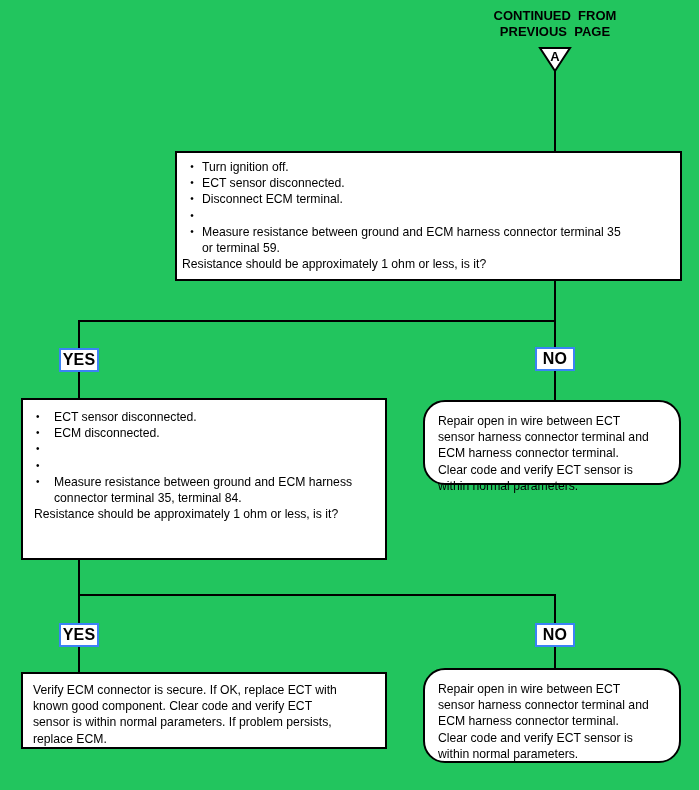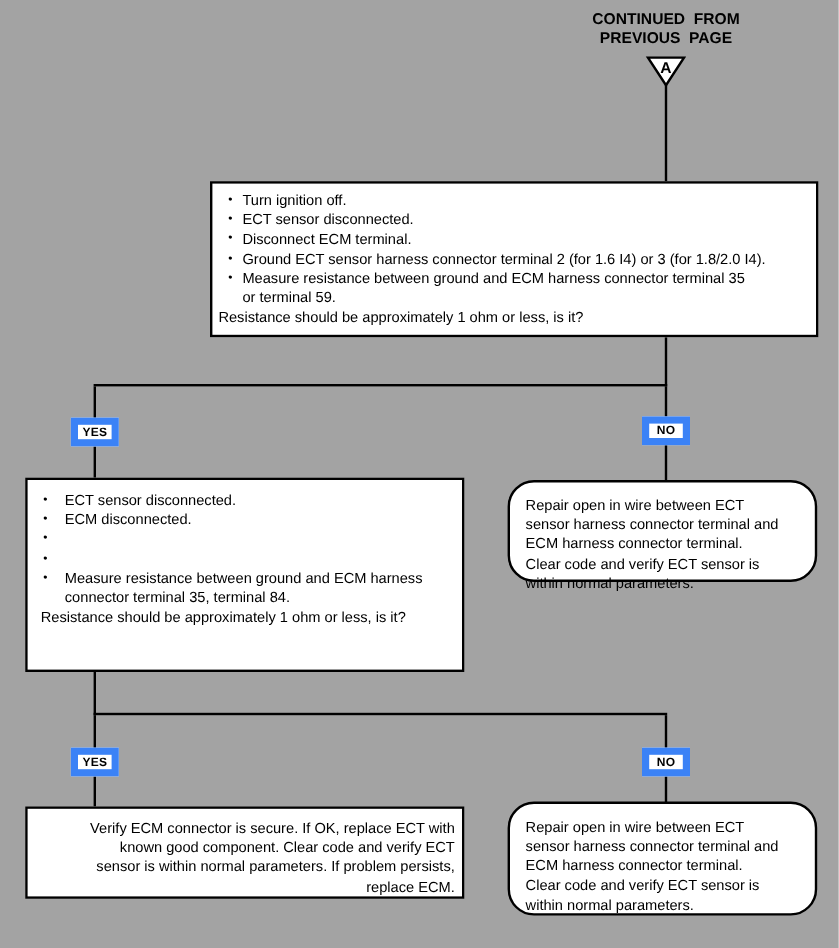--- a/index.html
+++ b/index.html
@@ -1,42 +1,42 @@
 <!DOCTYPE html>
 <html><head>
 <meta charset="utf-8">
 <style>
   html,body{margin:0;padding:0;background:#ffffff;}
   .canvas{
-    position:relative;width:699px;height:790px;background:#a3a3a3;
+    position:relative;width:699px;height:790px;background:#22c55e;
     font-family:"Liberation Sans", sans-serif;color:#000;overflow:hidden;
   }
   .continued{
     position:absolute;left:460px;top:8px;width:190px;
     font-size:13px;font-weight:bold;line-height:15.5px;
     text-align:center;white-space:pre;
   }
   .tri{position:absolute;left:537px;top:46px;}
   .line{position:absolute;background:#000;z-index:1;}
   .box{
     position:absolute;background:#fff;border:2px solid #000;box-sizing:border-box;
     font-size:12.2px;line-height:16.2px;z-index:2;
   }
   .brow{display:flex;align-items:flex-start;}
   .dot{flex:0 0 20px;text-align:center;font-size:10px;line-height:16.2px;}
   .dot2{flex:0 0 18px;text-align:left;padding-left:2px;font-size:10px;line-height:16.2px;}
   .btext,.qline,.ptext{white-space:pre;}
   .pad1{padding:6px 5px 0 5px;}
   .pad2{padding:9px 5px 0 11px;}
   .padp{padding:11px 6px 0 13px;border-radius:22px;}
-  .pada{padding:8px 6px 0 10px;text-align:right;}
+  .pada{padding:8px 6px 0 10px;}
   .tag{
-    position:absolute;background:#fff;border:6px solid #3b82f6;box-sizing:border-box;
+    position:absolute;background:#fff;border:2px solid #3b82f6;box-sizing:border-box;
     display:flex;align-items:center;justify-content:center;
-    font-size:10px;font-weight:bold;z-index:3;letter-spacing:0.2px;
+    font-size:16px;font-weight:bold;z-index:3;letter-spacing:0.2px;
   }
 </style>
 </head>
 <body>
 
 <div class="canvas">
 
   <div class="continued">CONTINUED  FROM
 PREVIOUS  PAGE</div>
 
@@ -67,21 +67,20 @@
     <div class="brow">
         <span class="dot">•</span>
         <span class="btext">ECT sensor disconnected.</span>
       </div>
     <div class="brow">
         <span class="dot">•</span>
         <span class="btext">Disconnect ECM terminal.</span>
       </div>
     <div class="brow">
         <span class="dot">•</span>
-        <span class="btext">Ground ECT sensor harness connector terminal 2 (for 1.6 I4) or 3 (for 1.8/2.0 I4).</span>
       </div>
     <div class="brow">
         <span class="dot">•</span>
         <span class="btext">Measure resistance between ground and ECM harness connector terminal 35
 or terminal 59.</span>
       </div>
     <div class="qline">Resistance should be approximately 1 ohm or less, is it?</div>
   </div>
 
   <div class="tag" style="left:59px;top:348px;width:40px;height:24px;">YES</div>

